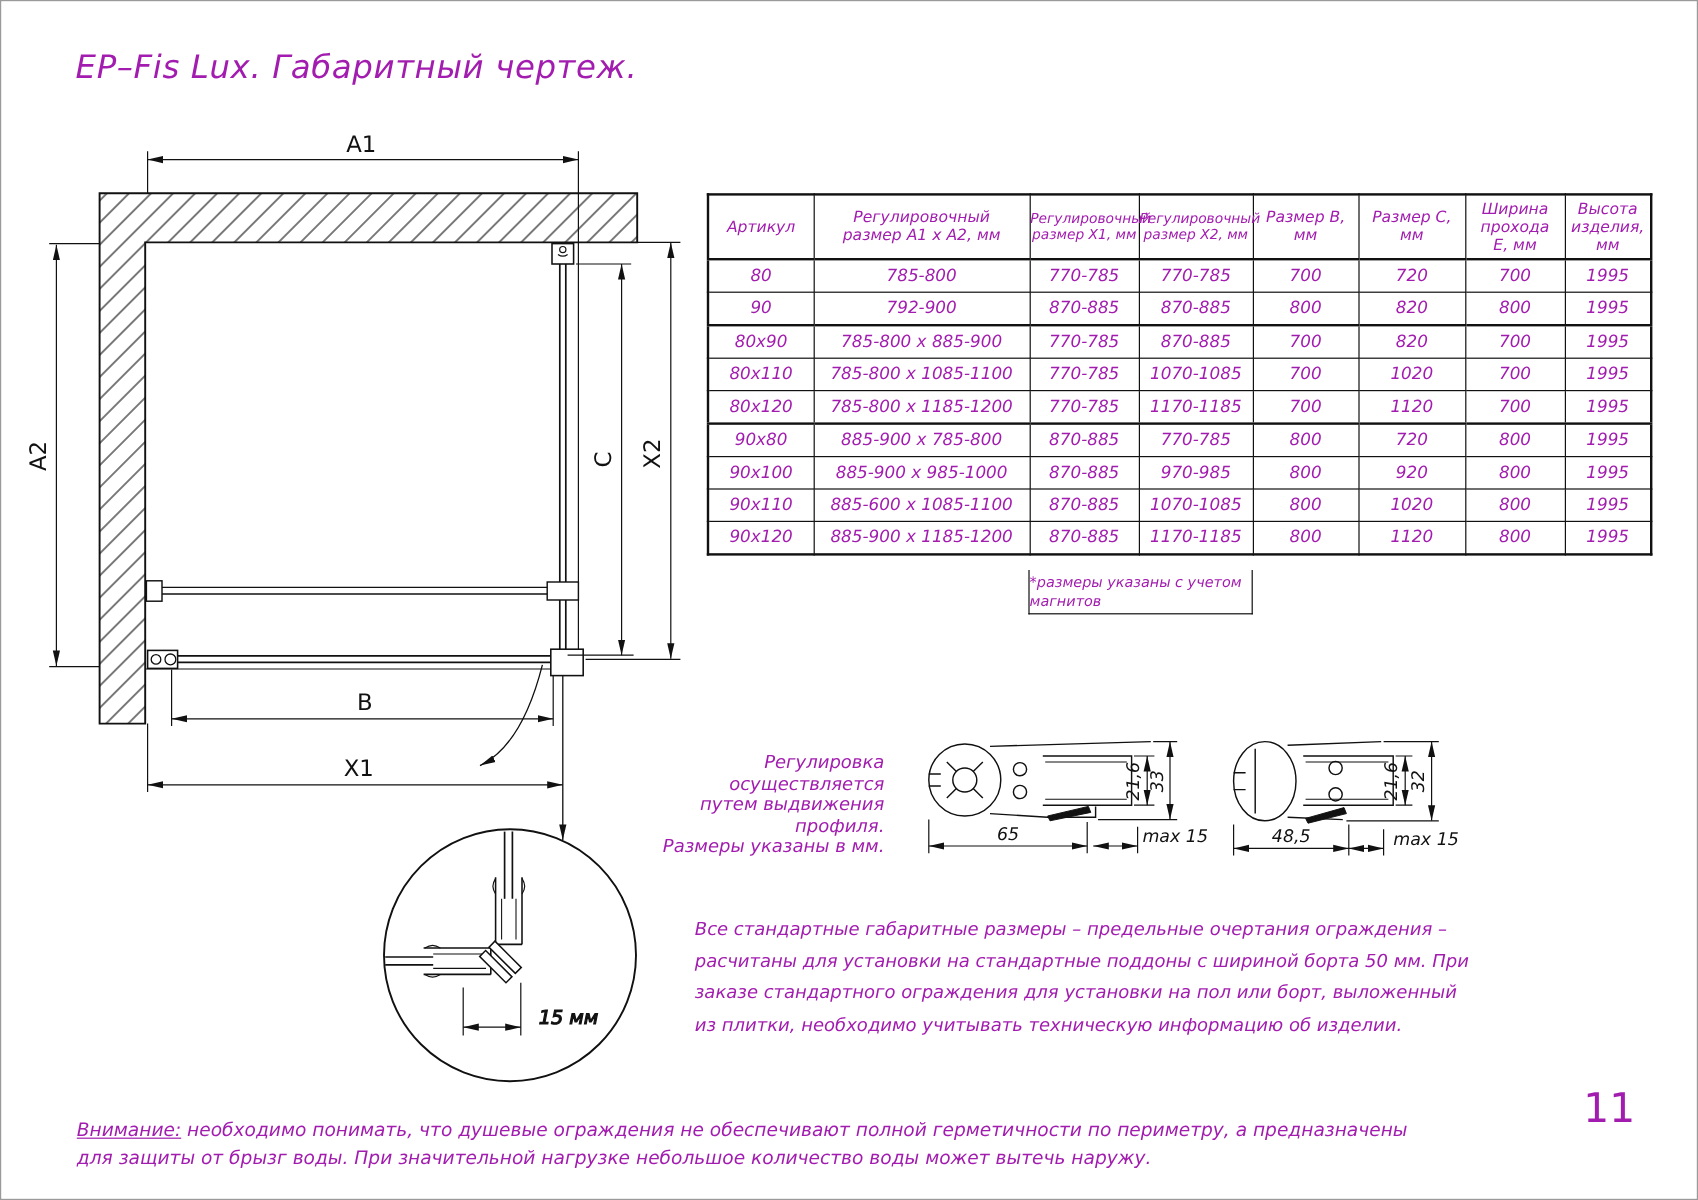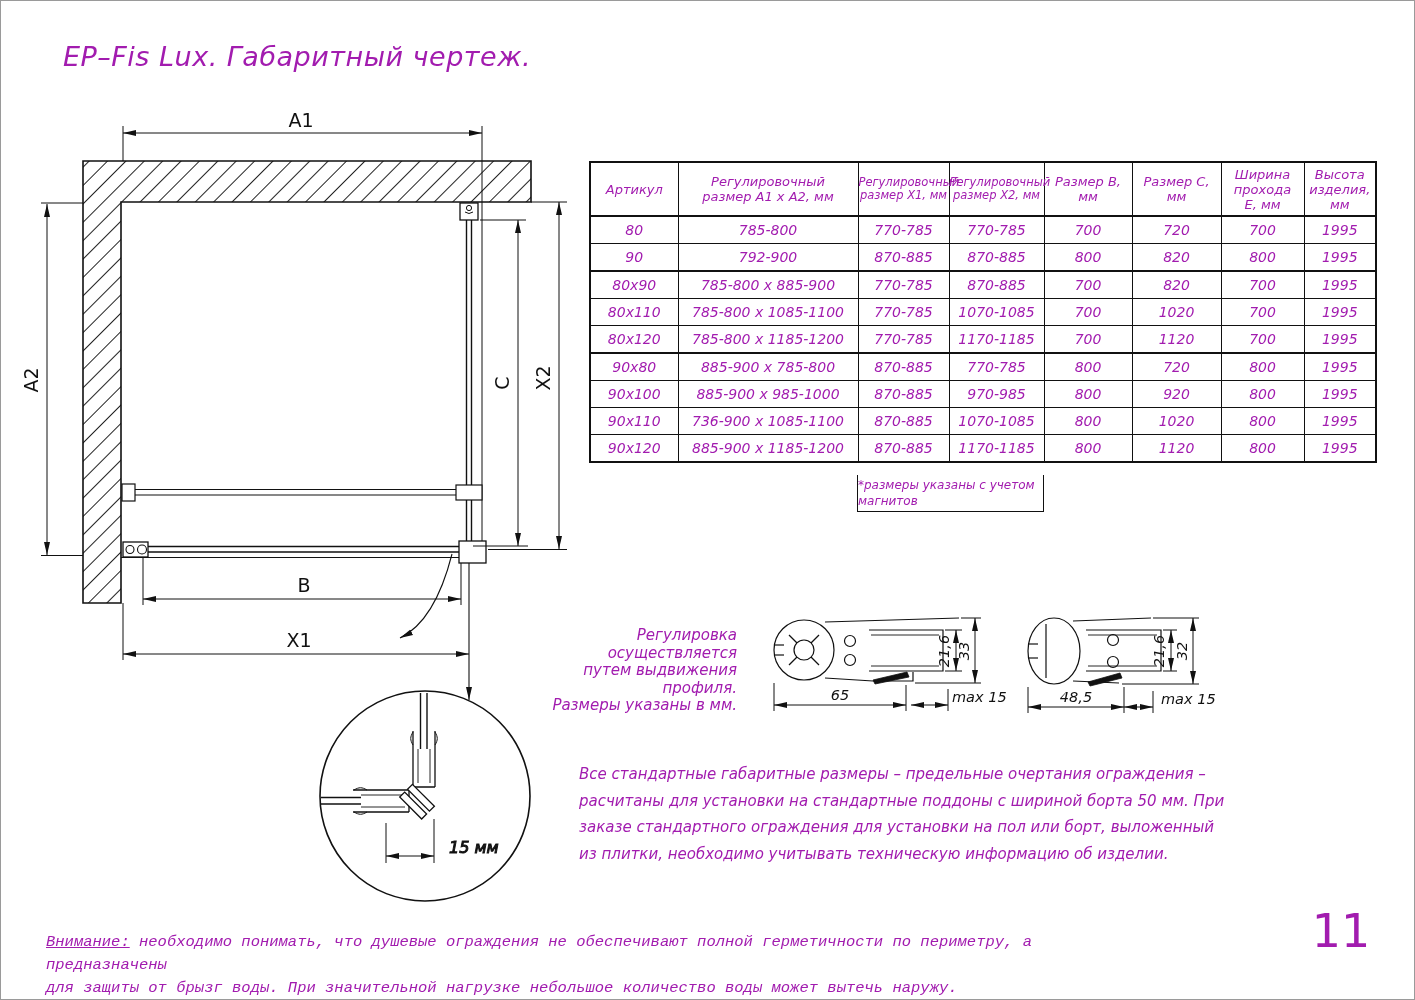--- a/index.html
+++ b/index.html
@@ -21,24 +21,24 @@
   table.spec tbody td{font-size:14px;height:26px;}
   table.spec tr.grp td{border-top-width:2px;}
 
   .footnote{position:absolute;left:856px;top:474px;width:187px;height:37px;box-sizing:border-box;
             border:1.5px solid #111;border-top:none;font-size:12px;font-style:italic;
             text-align:left;white-space:pre-line;line-height:16px;padding-top:2px;}
   .adjust{position:absolute;left:530px;top:626px;width:206px;text-align:right;font-size:15px;
           line-height:17.5px;font-style:italic;white-space:pre-line;}
   .desc{position:absolute;left:578px;top:760px;font-size:15px;line-height:26.5px;
         font-style:italic;white-space:pre-line;}
-  .warning{position:absolute;left:45px;top:930px;width:1110px;font-size:15.5px;line-height:23px;
-           font-style:italic;white-space:pre-line;font-family:Liberation Mono, monospace;}
+  .warning{position:absolute;left:63px;top:930px;width:1110px;font-size:15.5px;line-height:23px;
+           font-style:italic;white-space:pre-line;}
   .warning .u{text-decoration:underline;}
-  .pagenum{position:absolute;left:1295px;top:903px;width:90px;text-align:center;font-size:46px;}
+  .pagenum{position:absolute;left:1295px;top:903px;width:90px;text-align:center;font-size:34px;}
 </style>
 </head>
 <body>
 
 <div class="page">
 
   <div class="title">EP–Fis Lux. Габаритный чертеж.</div>
 
   <svg style="left:0;top:80px" width="600" height="840" viewBox="0 80 600 840">
     <defs>
@@ -254,21 +254,21 @@
           <td>885-900 х 985-1000</td>
           <td>870-885</td>
           <td>970-985</td>
           <td>800</td>
           <td>920</td>
           <td>800</td>
           <td>1995</td>
         </tr>
       <tr>
           <td>90х110</td>
-          <td>736-900 х 1085-1100</td>
+          <td>885-600 х 1085-1100</td>
           <td>870-885</td>
           <td>1070-1085</td>
           <td>800</td>
           <td>1020</td>
           <td>800</td>
           <td>1995</td>
         </tr>
       <tr>
           <td>90х120</td>
           <td>885-900 х 1185-1200</td>

